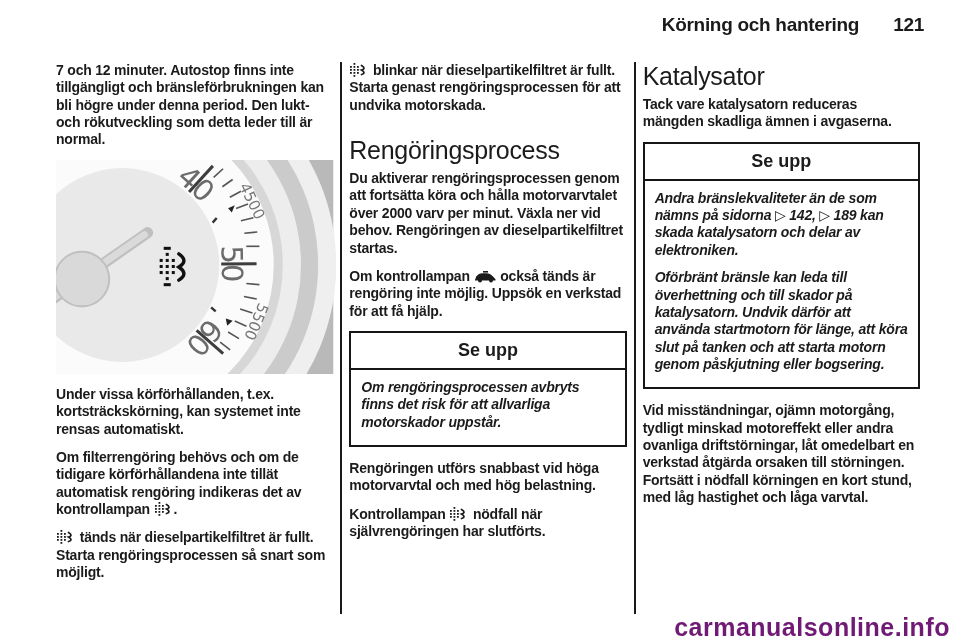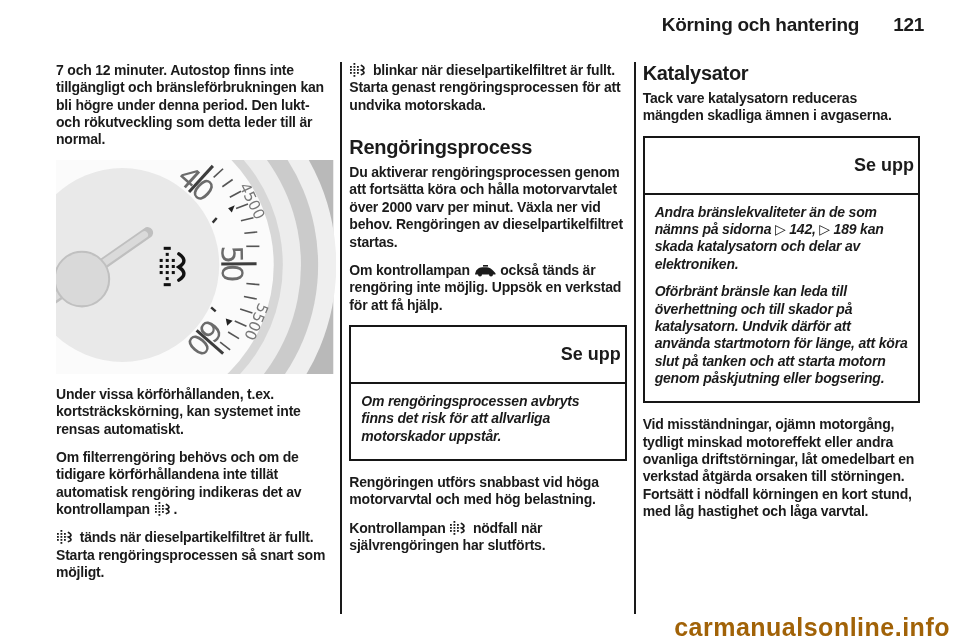--- a/index.html
+++ b/index.html
@@ -18,39 +18,39 @@
     position:absolute;top:62px;left:56px;right:40px;height:560px;
     display:grid;grid-template-columns:1fr 16px 1fr 16px 1fr;
   }
   .divider{width:2px;background:#1a1a1a;justify-self:center;height:552px;}
   .col{min-width:0;}
   p.body{
     font-size:14px;line-height:1.24;font-weight:700;
     letter-spacing:-0.2px;margin:0 0 11px 0;
   }
   h2.sect{
-    font-size:20px;font-weight:700;letter-spacing:-0.3px;
+    font-size:25px;font-weight:400;letter-spacing:-0.3px;
     margin:22px 0 5px 0;
   }
   h2.sect.first{margin-top:0;}
   figure.photo{margin:4px 0 12px 0;padding:0;}
   figure.photo svg{display:block;}
   .caution{
     border:2px solid #161616;margin:6px 0 13px 0;background:#fff;
   }
   .caution-title{
-    text-align:right;font-size:18px;font-weight:700;
-    padding:17px 4px;border-bottom:2px solid #161616;
+    text-align:center;font-size:18px;font-weight:700;
+    padding:7px 4px;border-bottom:2px solid #161616;
   }
   .caution-body{padding:9px 10px 4px 10px;}
   .caution-body p.body{margin-bottom:10px;font-style:italic;}
   .inline-icon{display:inline-block;vertical-align:-2px;line-height:0;}
   .watermark{
     position:absolute;right:10px;bottom:0px;
-    font-size:25px;font-weight:700;color:#a16207;letter-spacing:0.5px;margin-top:26px;
+    font-size:25px;font-weight:700;color:#701a75;letter-spacing:0.5px;margin-top:26px;
   }
 </style>
 </head>
 <body>
 
 <header class="page-header">
   <span>Körning och hantering</span>
   <span>121</span>
 </header>
 

